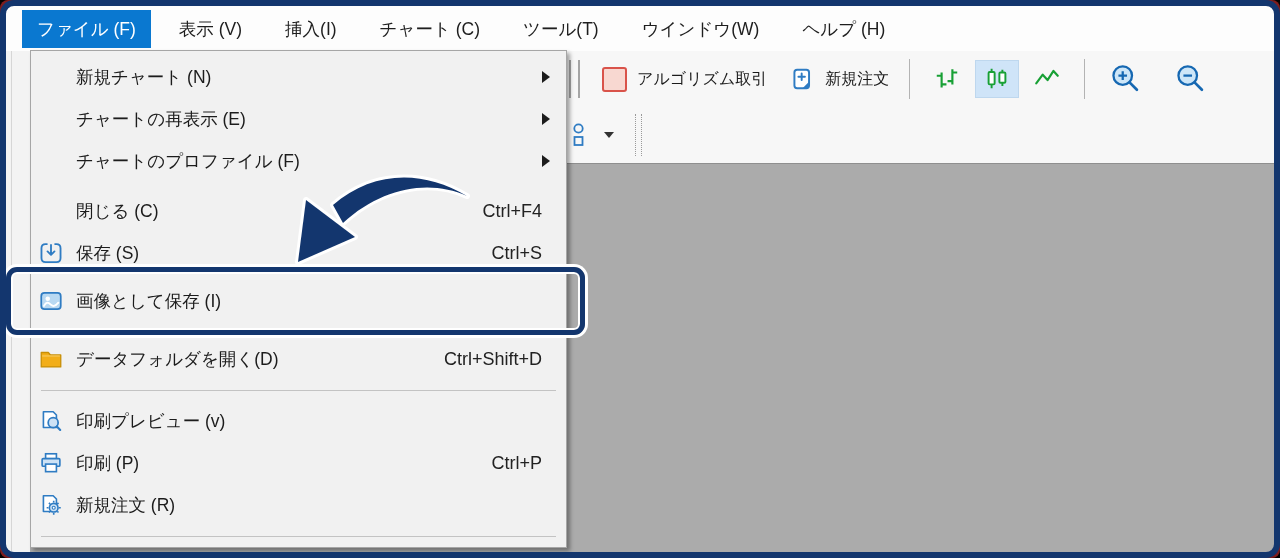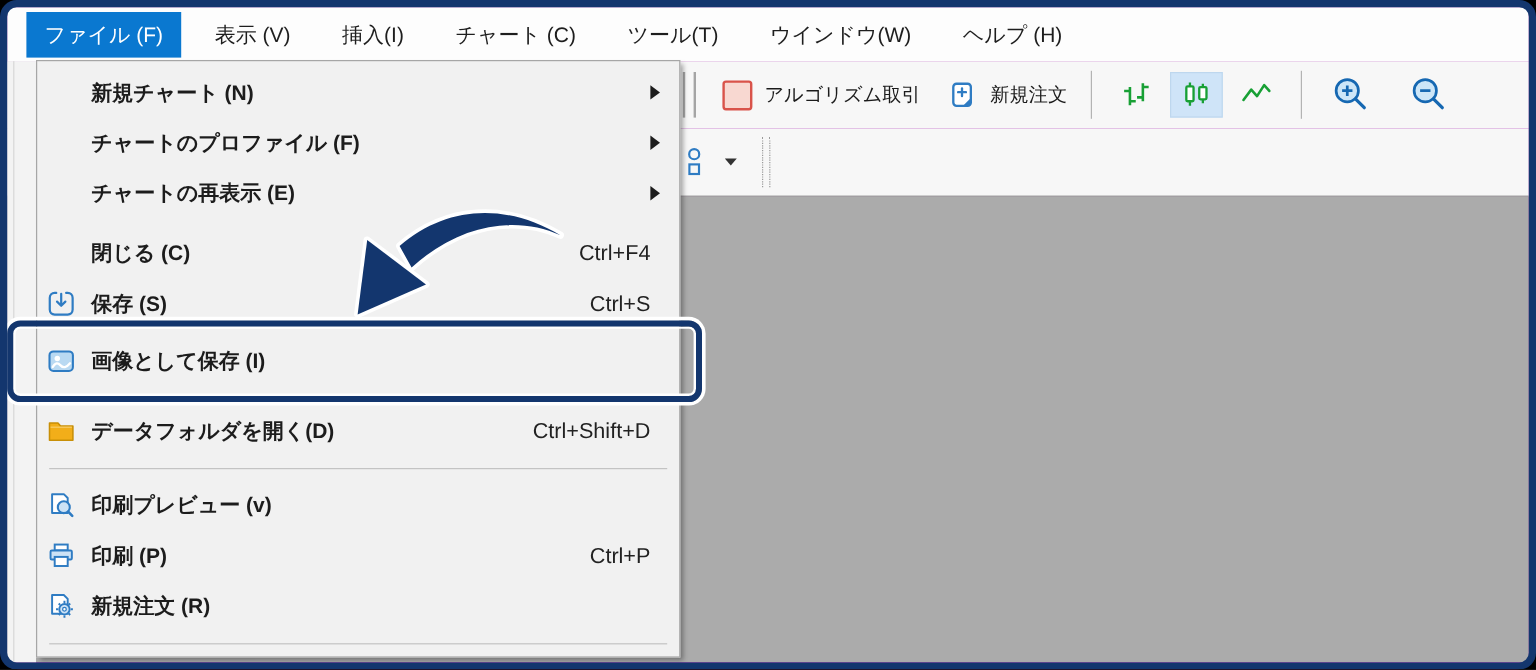--- a/index.html
+++ b/index.html
@@ -1,18 +1,18 @@
 <!DOCTYPE html>
 <html style="--accent-blue: #0a78d0; --annotation-navy: #13366e; --frame-navy: #13366e; --timeframe-blue: #2b72b8; --icon-blue: #2f7cc3; --icon-green: #18a035; --algo-red: #d9534a; --chart-gray: #ababab; --selected-bg: #cfe4f8;"><head>
 <meta charset="utf-8">
 <style>
   html,body{margin:0;padding:0;background:#000;}
   body{font-family:"Liberation Sans","DejaVu Sans",sans-serif;-webkit-font-smoothing:antialiased;}
   .frame{position:relative;width:1280px;height:558px;background:#000;overflow:hidden;}
-  .screen{position:absolute;inset:0;border-radius:18px;overflow:hidden;background:#a21caf;}
+  .screen{position:absolute;inset:0;border-radius:8px;overflow:hidden;background:#7f1d1d;}
   .frame-border{position:absolute;inset:0;border-radius:14px;box-shadow:inset 0 0 0 6px var(--frame-navy,#13366e);pointer-events:none;z-index:60;}
 
   
   .menubar{position:absolute;top:6px;left:6px;right:6px;height:45px;background:#fdfdfd;display:flex;align-items:center;padding-left:16px;z-index:5;}
   .mb-item{font-size:17.5px;color:#1e1e1e;padding:7px 15px;margin-right:13px;white-space:nowrap;cursor:default;}
   .mb-item.active{background:var(--accent-blue,#0a78d0);color:#fff;}
 
   
   .toolbar{position:absolute;left:6px;right:6px;background:#f7f7f7;display:flex;align-items:center;overflow:hidden;}
   .t1{top:51px;height:56px;padding-left:561px;}
@@ -34,21 +34,21 @@
   
   .chart{position:absolute;left:6px;right:6px;top:164px;bottom:6px;background:var(--chart-gray,#ababab);}
   .leftstrip{position:absolute;left:6px;top:51px;bottom:6px;width:24px;background:#f3f3f3;z-index:6;}
   .leftstrip::after{content:"";position:absolute;left:5px;top:0;bottom:0;width:1px;background:#d6d6d6;}
 
   
   .dropdown{position:absolute;left:30px;top:50px;width:537px;height:498px;background:#f1f1f1;border:1px solid #a6a6a6;box-sizing:border-box;box-shadow:3px 3px 4px rgba(0,0,0,.35);z-index:10;padding-top:5px;}
   .mi{display:flex;align-items:center;height:42px;padding:0 16px 0 6px;font-size:17.5px;color:#1c1c1c;cursor:default;}
   .mi-ico{width:28px;height:27px;margin-right:11px;display:flex;align-items:center;justify-content:center;flex:0 0 28px;}
   .mi-ico svg{width:26px;height:26px;}
-  .mi-label{flex:1;white-space:nowrap;font-weight:bold;}
+  .mi-label{flex:1;white-space:nowrap;}
   .mi-short{font-size:18px;color:#222;margin-right:8px;white-space:nowrap;}
   .mi-caret{width:0;height:0;border-top:6px solid transparent;border-bottom:6px solid transparent;border-left:8px solid #1c1c1c;margin-left:8px;}
   .mi-sep{height:20px;position:relative;}
   .mi-sep::after{content:"";position:absolute;left:10px;right:10px;top:50%;height:1px;background:#c3c3c3;}
   .dropdown div.mi:nth-of-type(4){margin-top:8px;}
   .dropdown div.mi:nth-of-type(6){margin-top:6px;}
   .dropdown div.mi:nth-of-type(7){margin-top:16px;}
 
   
   .hl-box{position:absolute;left:6px;top:267px;width:579px;height:68px;border:5px solid var(--annotation-navy,#13366e);border-radius:11px;box-sizing:border-box;box-shadow:0 0 0 3px #fff,inset 0 0 0 2px #fff;z-index:20;pointer-events:none;}
@@ -143,27 +143,27 @@
     <div class="dropdown">
 
     <div class="mi">
           <span class="mi-ico"></span>
           <span class="mi-label">新規チャート (N)</span>
           <span class="mi-short"></span>
           <span class="mi-caret"></span>
         </div>
         <div class="mi">
           <span class="mi-ico"></span>
+          <span class="mi-label">チャートの再表示 (E)</span>
+          <span class="mi-short"></span>
+          <span class="mi-caret"></span>
+        </div>
+        <div class="mi">
+          <span class="mi-ico"></span>
           <span class="mi-label">チャートのプロファイル (F)</span>
-          <span class="mi-short"></span>
-          <span class="mi-caret"></span>
-        </div>
-        <div class="mi">
-          <span class="mi-ico"></span>
-          <span class="mi-label">チャートの再表示 (E)</span>
           <span class="mi-short"></span>
           <span class="mi-caret"></span>
         </div>
         <div class="mi">
           <span class="mi-ico"></span>
           <span class="mi-label">閉じる (C)</span>
           <span class="mi-short">Ctrl+F4</span>
 
         </div>
         <div class="mi">

